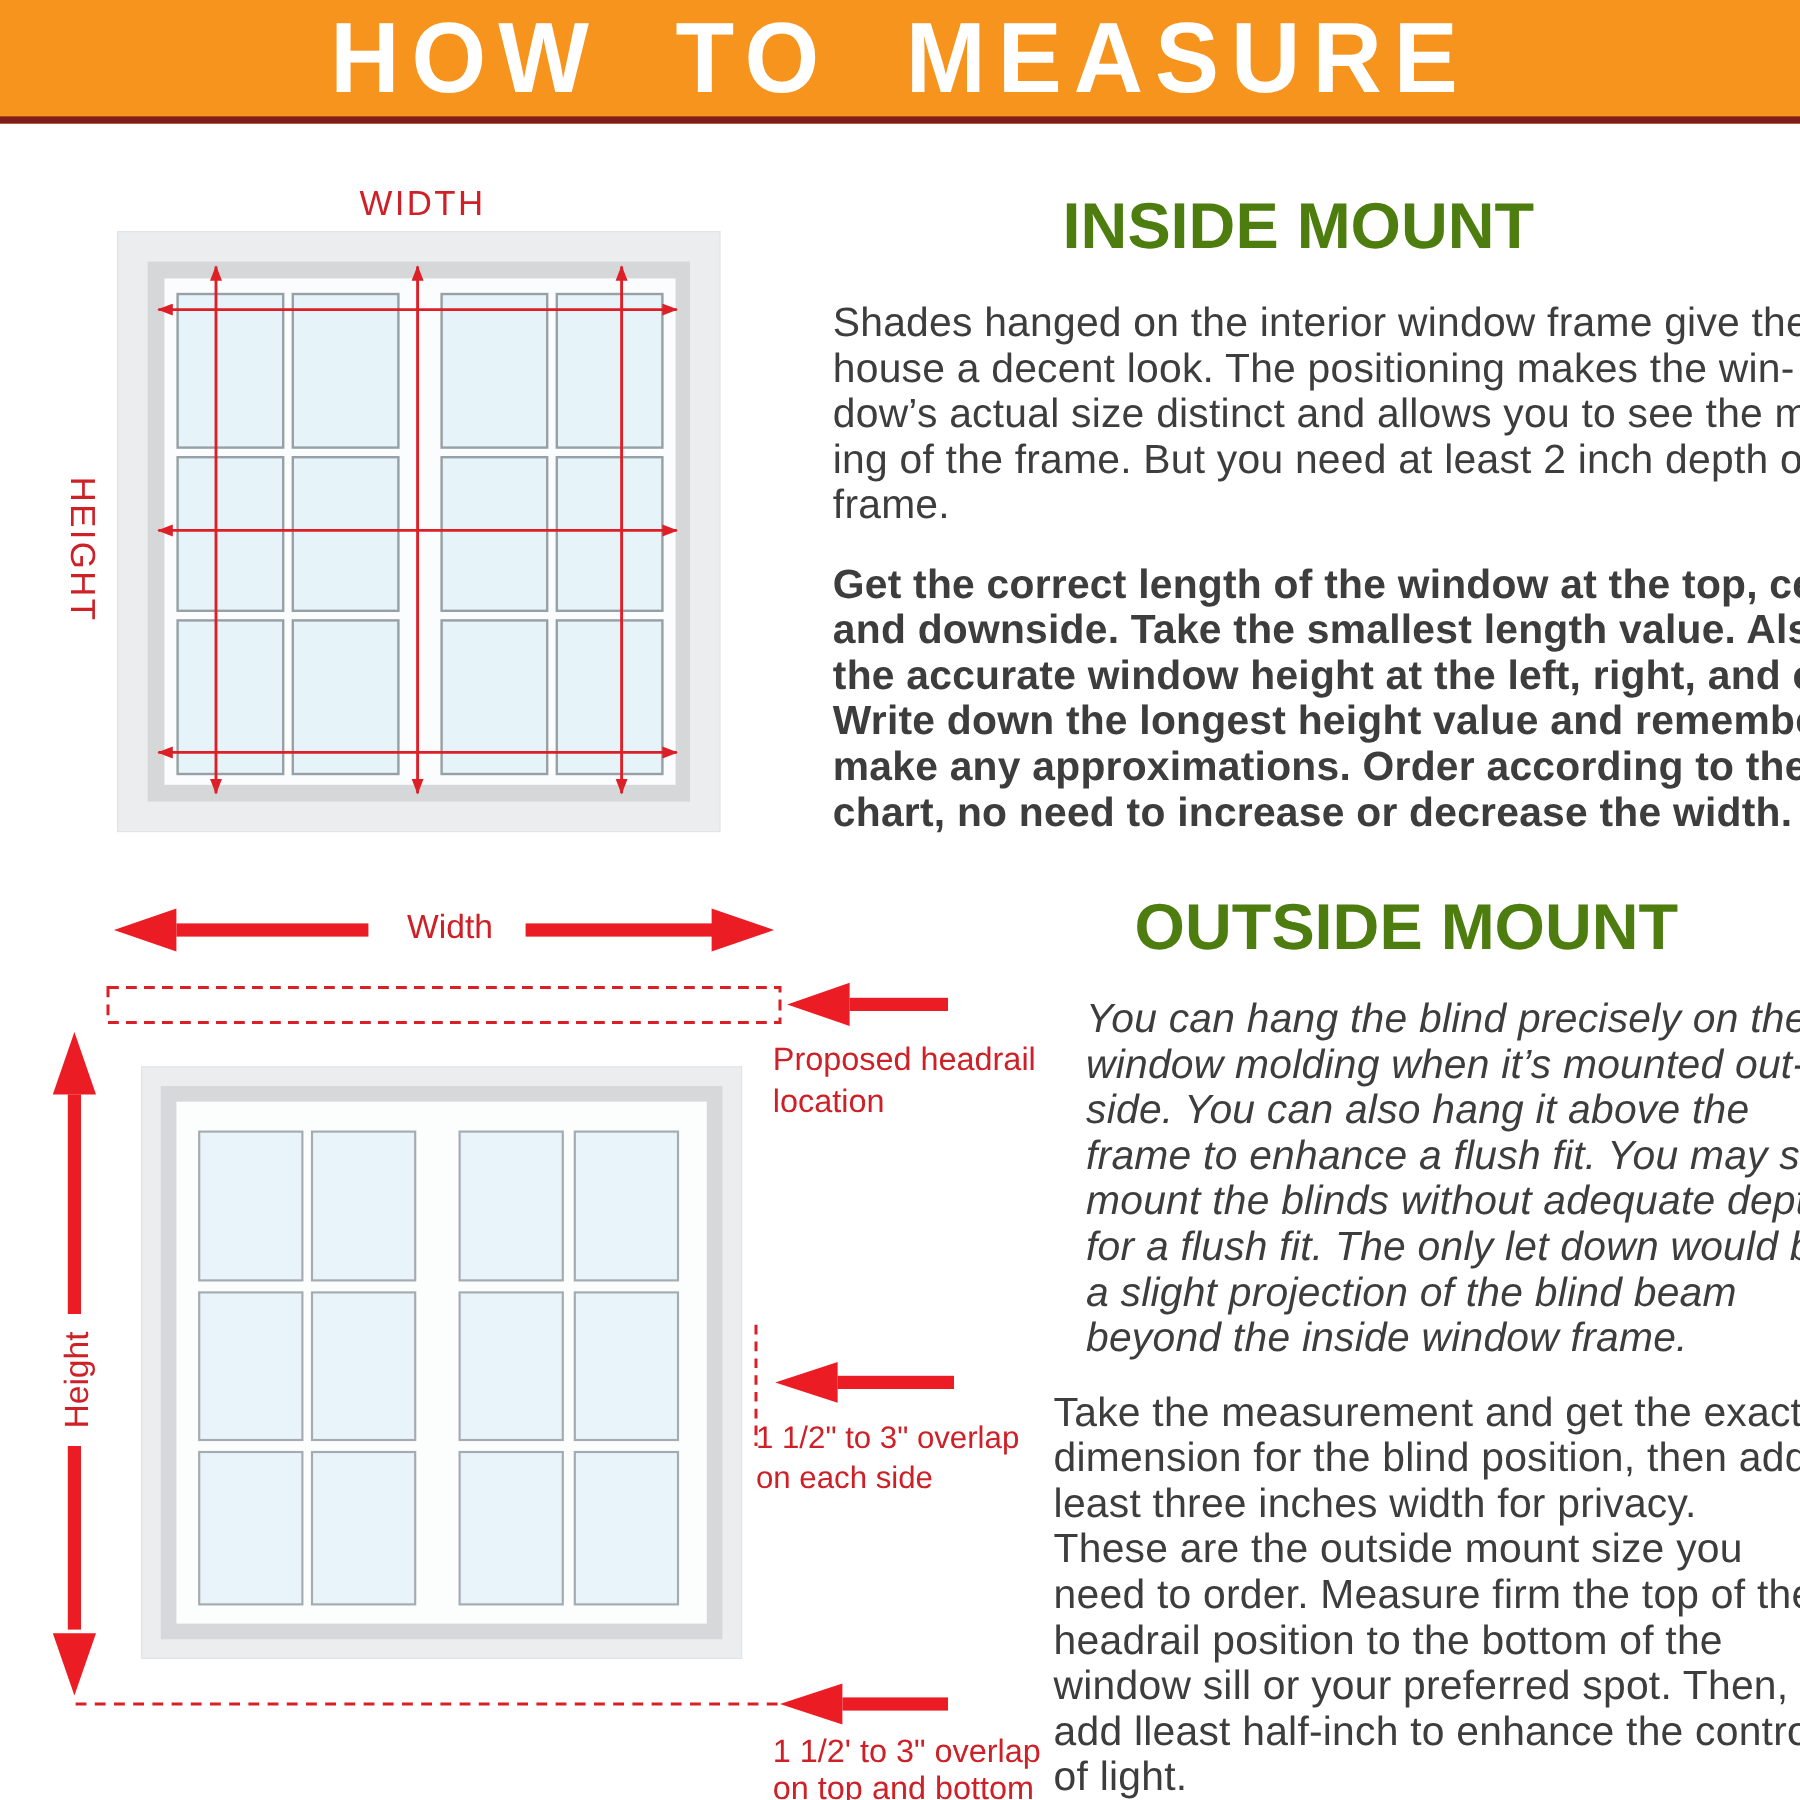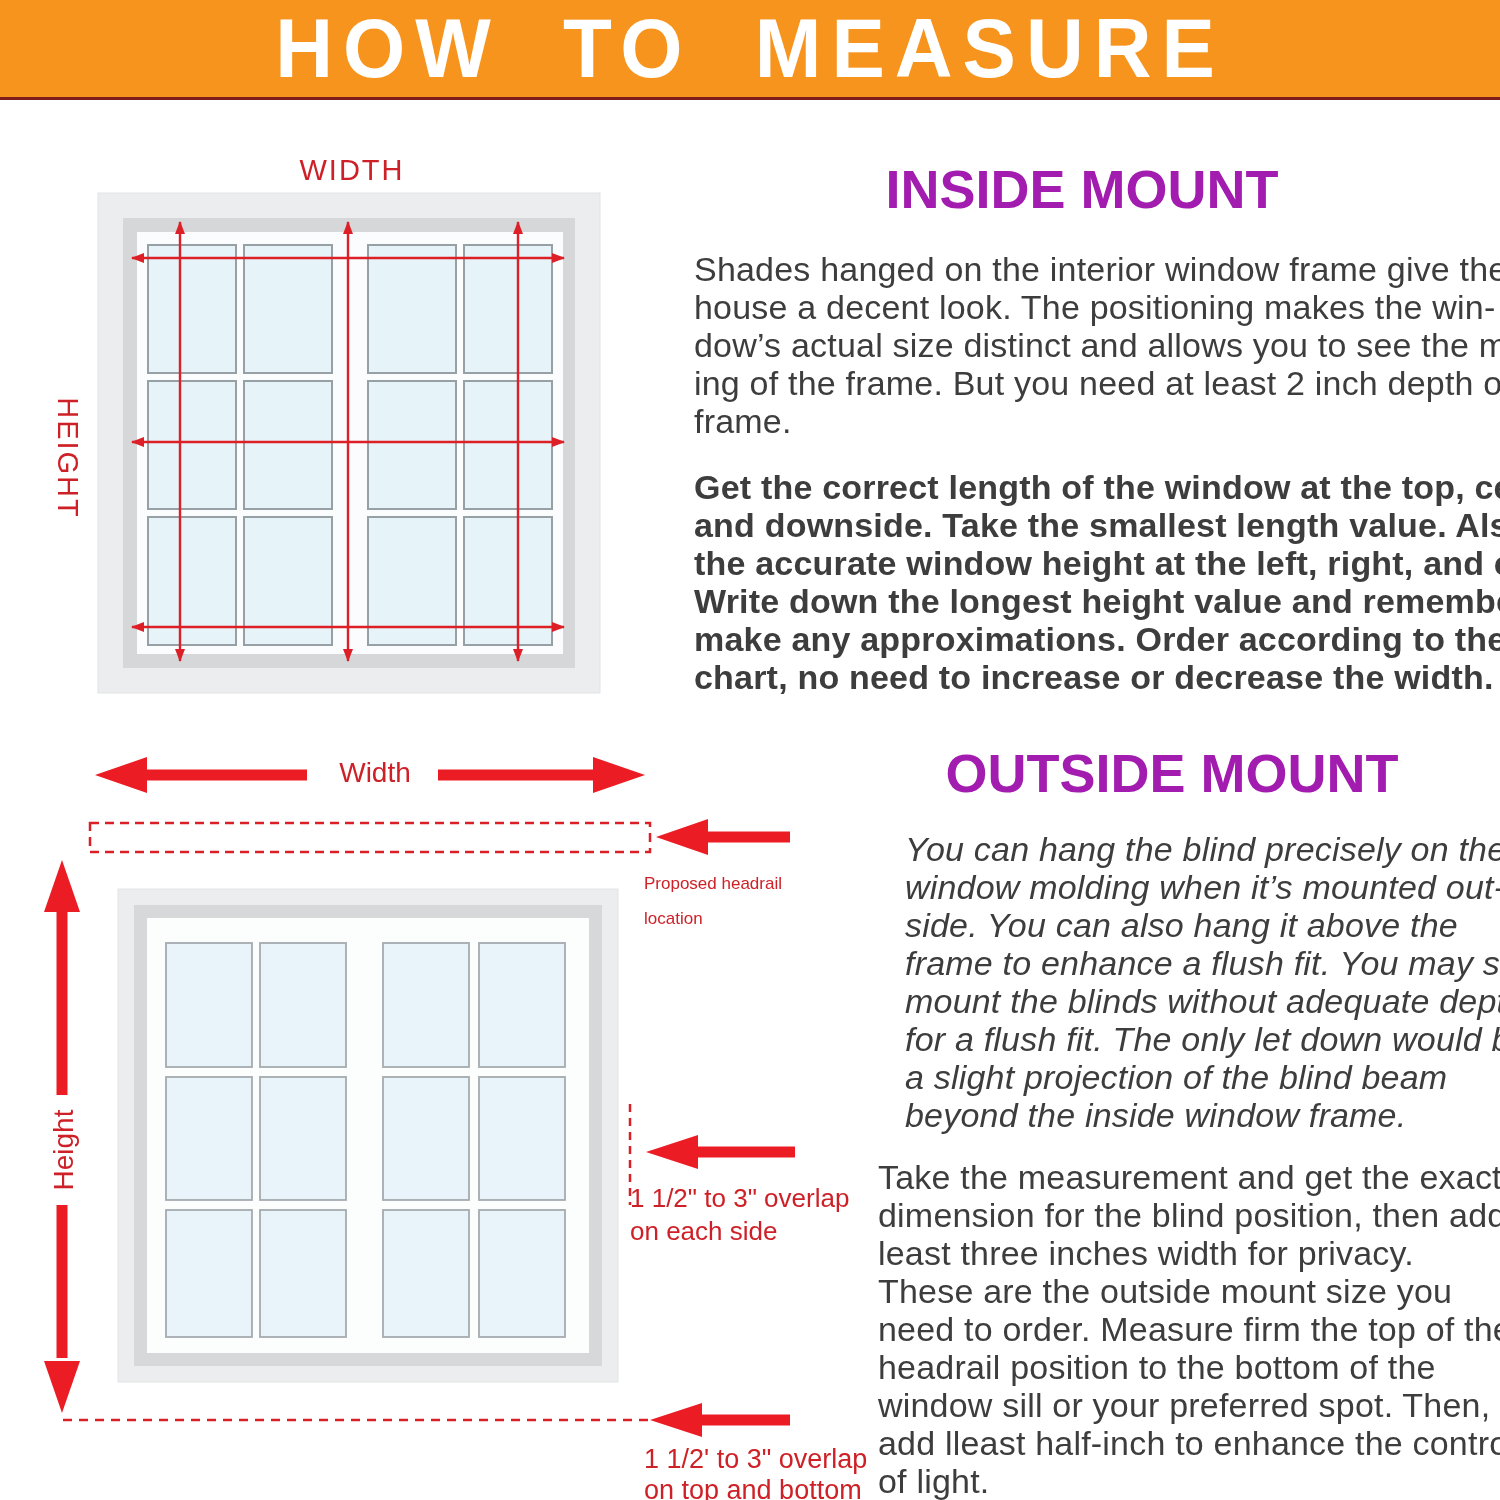--- a/index.html
+++ b/index.html
@@ -2,37 +2,37 @@
 <html><head>
 <meta charset="utf-8">
 <style>
   html,body{margin:0;padding:0;background:#ffffff;}
   #canvas{
     position:relative;width:1500px;height:1500px;background:#ffffff;overflow:hidden;
     font-family:"Liberation Sans","DejaVu Sans",sans-serif;
   }
   .banner{
     position:absolute;left:0;top:0;width:1500px;height:97px;background:#F7941D;
-    border-bottom:3px solid #7f1d1d;display:flex;align-items:center;justify-content:center;
+    border-bottom:6px solid #7f1d1d;display:flex;align-items:center;justify-content:center;
   }
   .banner h1{
     margin:0;color:#ffffff;font-size:80px;font-weight:700;letter-spacing:10px;word-spacing:30px;
     transform:scaleY(1.04);white-space:pre;
   }
   .redlabel{position:absolute;color:#CE2127;white-space:pre;}
   .diagram-svg{position:absolute;left:0;}
   .upper-width-label{left:252px;top:154px;width:200px;text-align:center;font-size:29px;letter-spacing:2px;}
   .upper-height-label{left:-1px;top:443px;width:140px;height:30px;text-align:center;font-size:29px;letter-spacing:2px;transform:rotate(90deg);}
   .lower-width-label{left:312px;top:757px;width:126px;text-align:center;font-size:28px;}
   .lower-height-label{left:-37px;top:1135px;width:200px;height:30px;text-align:center;font-size:28px;transform:rotate(-90deg);}
-  .headrail-label{left:644px;top:866px;font-size:17px;line-height:35px;}
+  .headrail-label{left:644px;top:866px;font-size:27px;line-height:35px;}
   .side-overlap-label{left:630px;top:1182px;font-size:26px;line-height:33px;}
   .bottom-overlap-label{left:644px;top:1444px;font-size:27px;line-height:31px;}
   .section-heading{
-    position:absolute;color:#a21caf;font-weight:700;font-size:54px;letter-spacing:0px;
+    position:absolute;color:#4d7c0f;font-weight:700;font-size:54px;letter-spacing:0px;
     text-align:center;white-space:pre;
   }
   .inside-heading{left:692px;top:158px;width:780px;}
   .outside-heading{left:892px;top:742px;width:560px;}
   .bodytext{
     position:absolute;color:#3d3d3d;font-size:34px;line-height:38px;white-space:pre;letter-spacing:0.2px;
   }
   .inside-p1{left:694px;top:250px;}
   .inside-p2{left:694px;top:468px;font-weight:bold;}
   .outside-p1{left:905px;top:830px;font-style:italic;}

